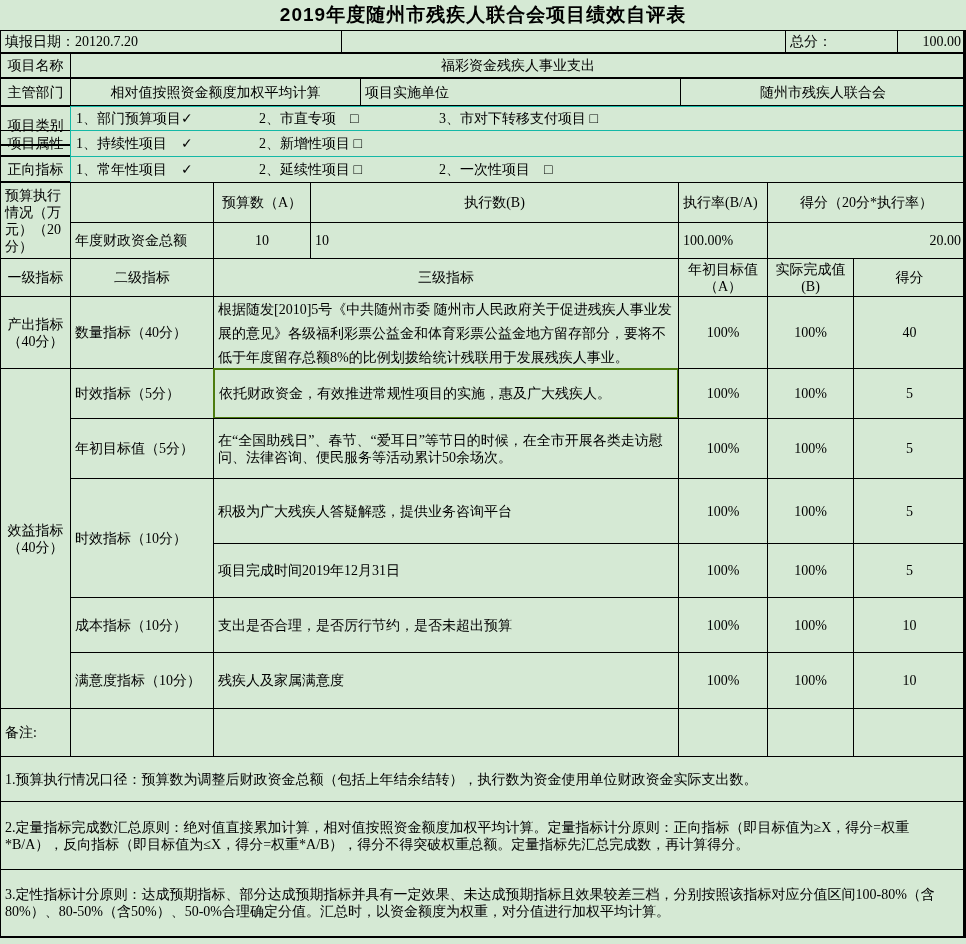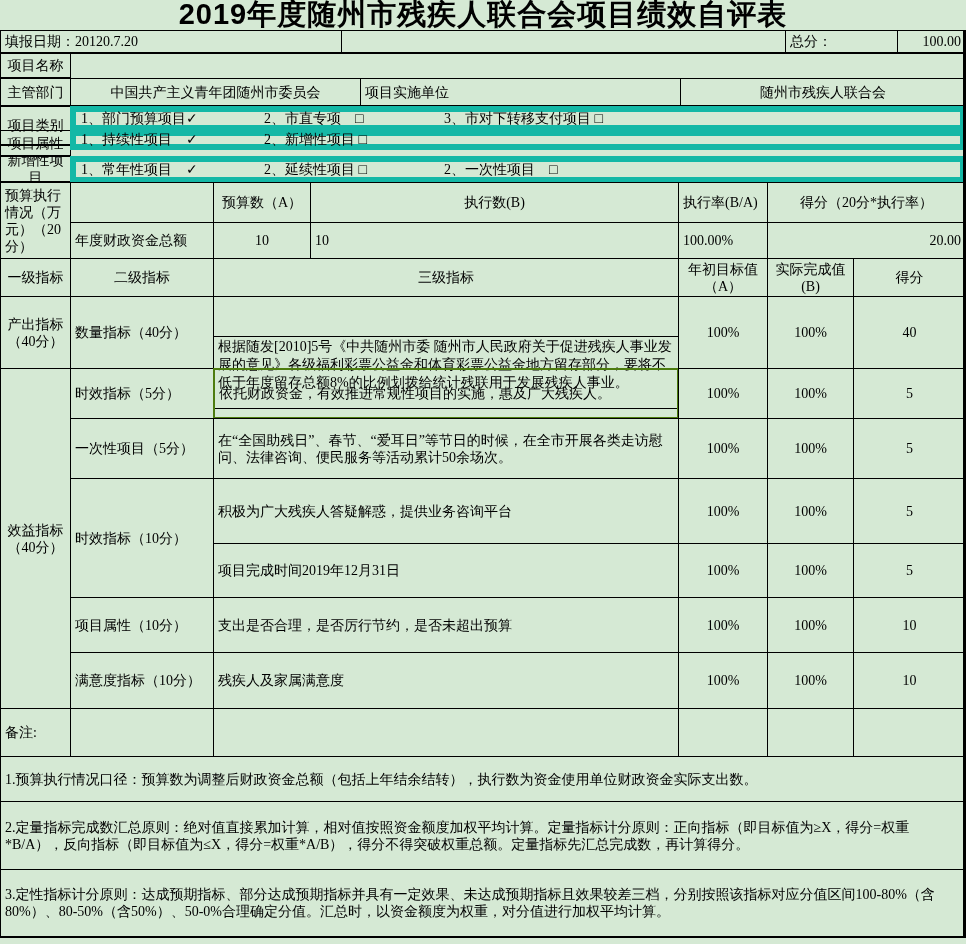--- a/index.html
+++ b/index.html
@@ -1,67 +1,68 @@
 <!DOCTYPE html>
 <html><head>
 <meta charset="utf-8">
 <style>
   html,body{margin:0;padding:0;}
   body{font-family:"Liberation Serif","DejaVu Serif",serif;color:#000;background:#d5e9d4;}
   #sheet{position:relative;width:966px;height:944px;background:#d5e9d4;overflow:hidden;}
   .ttl{position:absolute;left:0;top:0;width:966px;height:30px;display:flex;align-items:center;justify-content:center;
-       font-family:"Liberation Sans","DejaVu Sans",sans-serif;font-weight:700;font-size:29px;letter-spacing:1px;}
+       font-family:"Liberation Sans","DejaVu Sans",sans-serif;font-weight:700;font-size:19px;letter-spacing:1px;}
   .c{position:absolute;box-sizing:border-box;border:1px solid #000;font-size:14px;line-height:17px;
      display:flex;align-items:center;padding:1px 4px;overflow:hidden;background:transparent;}
   .ctr{justify-content:center;text-align:center;}
   .rt{justify-content:flex-end;text-align:right;}
   .tp{align-items:flex-start;}
   .b2{border-bottom-width:2px;}
   .sel{border:2px solid #4d7c0f;}
-  .tight{line-height:18px;margin-top:40px;}
-  .rel{position:absolute;box-sizing:border-box;border:6px solid #14b8a6;}
+  .tight{line-height:24px;}
+  .rel{position:absolute;box-sizing:border-box;border:1px solid #14b8a6;}
   .opt{position:absolute;top:50%;transform:translateY(-50%);white-space:nowrap;font-size:14px;}
   .edge{position:absolute;background:#000;}
 </style>
 </head>
 <body>
 
 <div id="sheet">
 
   <div class="ttl">2019年度随州市残疾人联合会项目绩效自评表</div>
 
   <div class="c b2" style="left:0;top:30px;width:342px;height:24px">
       <span>填报日期：</span>
       <span>20120.7.20</span>
     </div>
   <div class="c b2" style="left:341px;top:30px;width:445px;height:24px"></div>
   <div class="c b2" style="left:785px;top:30px;width:113px;height:24px">总分：</div>
   <div class="c b2 rt" style="left:897px;top:30px;width:69px;height:24px">100.00</div>
 
   <div class="c b2 ctr" style="left:0;top:53px;width:71px;height:26px">项目名称</div>
+  <div class="c b2 ctr" style="left:70px;top:53px;width:896px;height:26px">福彩资金残疾人事业支出</div>
 
   <div class="c b2 ctr" style="left:0;top:78px;width:71px;height:29px">主管部门</div>
-  <div class="c b2 ctr" style="left:70px;top:78px;width:291px;height:29px">中国共产主义青年团随州市委员会</div>
+  <div class="c b2 ctr" style="left:70px;top:78px;width:291px;height:29px">相对值按照资金额度加权平均计算</div>
   <div class="c b2" style="left:360px;top:78px;width:321px;height:29px">项目实施单位</div>
   <div class="c b2 ctr" style="left:680px;top:78px;width:286px;height:29px">随州市残疾人联合会</div>
 
   <div class="c b2 ctr" style="left:0;top:106px;width:71px;height:40px">项目类别</div>
   <div class="rel b2" style="left:70px;top:106px;width:896px;height:25px">
     <span class="opt" style="left:5px">1、部门预算项目✓</span>
     <span class="opt" style="left:188px">2、市直专项　□</span>
     <span class="opt" style="left:368px">3、市对下转移支付项目 □</span>
   </div>
 
   <div class="c b2 ctr" style="left:0;top:130px;width:71px;height:27px">项目属性</div>
-  <div class="rel b2" style="left:70px;top:130px;width:896px;height:20px">
+  <div class="rel b2" style="left:70px;top:130px;width:896px;height:27px">
     <span class="opt" style="left:5px">1、持续性项目　✓</span>
     <span class="opt" style="left:188px">2、新增性项目 □</span>
   </div>
 
-  <div class="c b2 ctr" style="left:0;top:156px;width:71px;height:27px">新增性项目</div>
+  <div class="c b2 ctr" style="left:0;top:156px;width:71px;height:27px">正向指标</div>
   <div class="rel b2" style="left:70px;top:156px;width:896px;height:27px">
     <span class="opt" style="left:5px">1、常年性项目　✓</span>
     <span class="opt" style="left:188px">2、延续性项目 □</span>
     <span class="opt" style="left:368px">2、一次性项目　□</span>
   </div>
 
   <div class="c" style="left:0;top:182px;width:71px;height:77px">预算执行情况（万元）（20分）</div>
   <div class="c" style="left:70px;top:182px;width:144px;height:41px"></div>
   <div class="c ctr" style="left:213px;top:182px;width:98px;height:41px">预算数（A）</div>
   <div class="c ctr" style="left:310px;top:182px;width:369px;height:41px">执行数(B)</div>
@@ -89,38 +90,38 @@
   <div class="c ctr" style="left:678px;top:296px;width:90px;height:73px">100%</div>
   <div class="c ctr" style="left:767px;top:296px;width:87px;height:73px">100%</div>
   <div class="c ctr" style="left:853px;top:296px;width:113px;height:73px">40</div>
 
   <div class="c" style="left:70px;top:368px;width:144px;height:51px">时效指标（5分）</div>
   <div class="c sel" style="left:213px;top:368px;width:466px;height:51px">依托财政资金，有效推进常规性项目的实施，惠及广大残疾人。</div>
   <div class="c ctr" style="left:678px;top:368px;width:90px;height:51px">100%</div>
   <div class="c ctr" style="left:767px;top:368px;width:87px;height:51px">100%</div>
   <div class="c ctr" style="left:853px;top:368px;width:113px;height:51px">5</div>
 
-  <div class="c" style="left:70px;top:418px;width:144px;height:61px">一次性项目（5分）</div>
+  <div class="c" style="left:70px;top:418px;width:144px;height:61px">年初目标值（5分）</div>
   <div class="c" style="left:213px;top:418px;width:466px;height:61px">在“全国助残日”、春节、“爱耳日”等节日的时候，在全市开展各类走访慰问、法律咨询、便民服务等活动累计50余场次。</div>
   <div class="c ctr" style="left:678px;top:418px;width:90px;height:61px">100%</div>
   <div class="c ctr" style="left:767px;top:418px;width:87px;height:61px">100%</div>
   <div class="c ctr" style="left:853px;top:418px;width:113px;height:61px">5</div>
 
   <div class="c" style="left:70px;top:478px;width:144px;height:120px">时效指标（10分）</div>
   <div class="c" style="left:213px;top:478px;width:466px;height:66px">积极为广大残疾人答疑解惑，提供业务咨询平台</div>
   <div class="c ctr" style="left:678px;top:478px;width:90px;height:66px">100%</div>
   <div class="c ctr" style="left:767px;top:478px;width:87px;height:66px">100%</div>
   <div class="c ctr" style="left:853px;top:478px;width:113px;height:66px">5</div>
 
   <div class="c" style="left:213px;top:543px;width:466px;height:55px">项目完成时间2019年12月31日</div>
   <div class="c ctr" style="left:678px;top:543px;width:90px;height:55px">100%</div>
   <div class="c ctr" style="left:767px;top:543px;width:87px;height:55px">100%</div>
   <div class="c ctr" style="left:853px;top:543px;width:113px;height:55px">5</div>
 
-  <div class="c" style="left:70px;top:597px;width:144px;height:56px">项目属性（10分）</div>
+  <div class="c" style="left:70px;top:597px;width:144px;height:56px">成本指标（10分）</div>
   <div class="c" style="left:213px;top:597px;width:466px;height:56px">支出是否合理，是否厉行节约，是否未超出预算</div>
   <div class="c ctr" style="left:678px;top:597px;width:90px;height:56px">100%</div>
   <div class="c ctr" style="left:767px;top:597px;width:87px;height:56px">100%</div>
   <div class="c ctr" style="left:853px;top:597px;width:113px;height:56px">10</div>
 
   <div class="c" style="left:70px;top:652px;width:144px;height:57px">满意度指标（10分）</div>
   <div class="c" style="left:213px;top:652px;width:466px;height:57px">残疾人及家属满意度</div>
   <div class="c ctr" style="left:678px;top:652px;width:90px;height:57px">100%</div>
   <div class="c ctr" style="left:767px;top:652px;width:87px;height:57px">100%</div>
   <div class="c ctr" style="left:853px;top:652px;width:113px;height:57px">10</div>

